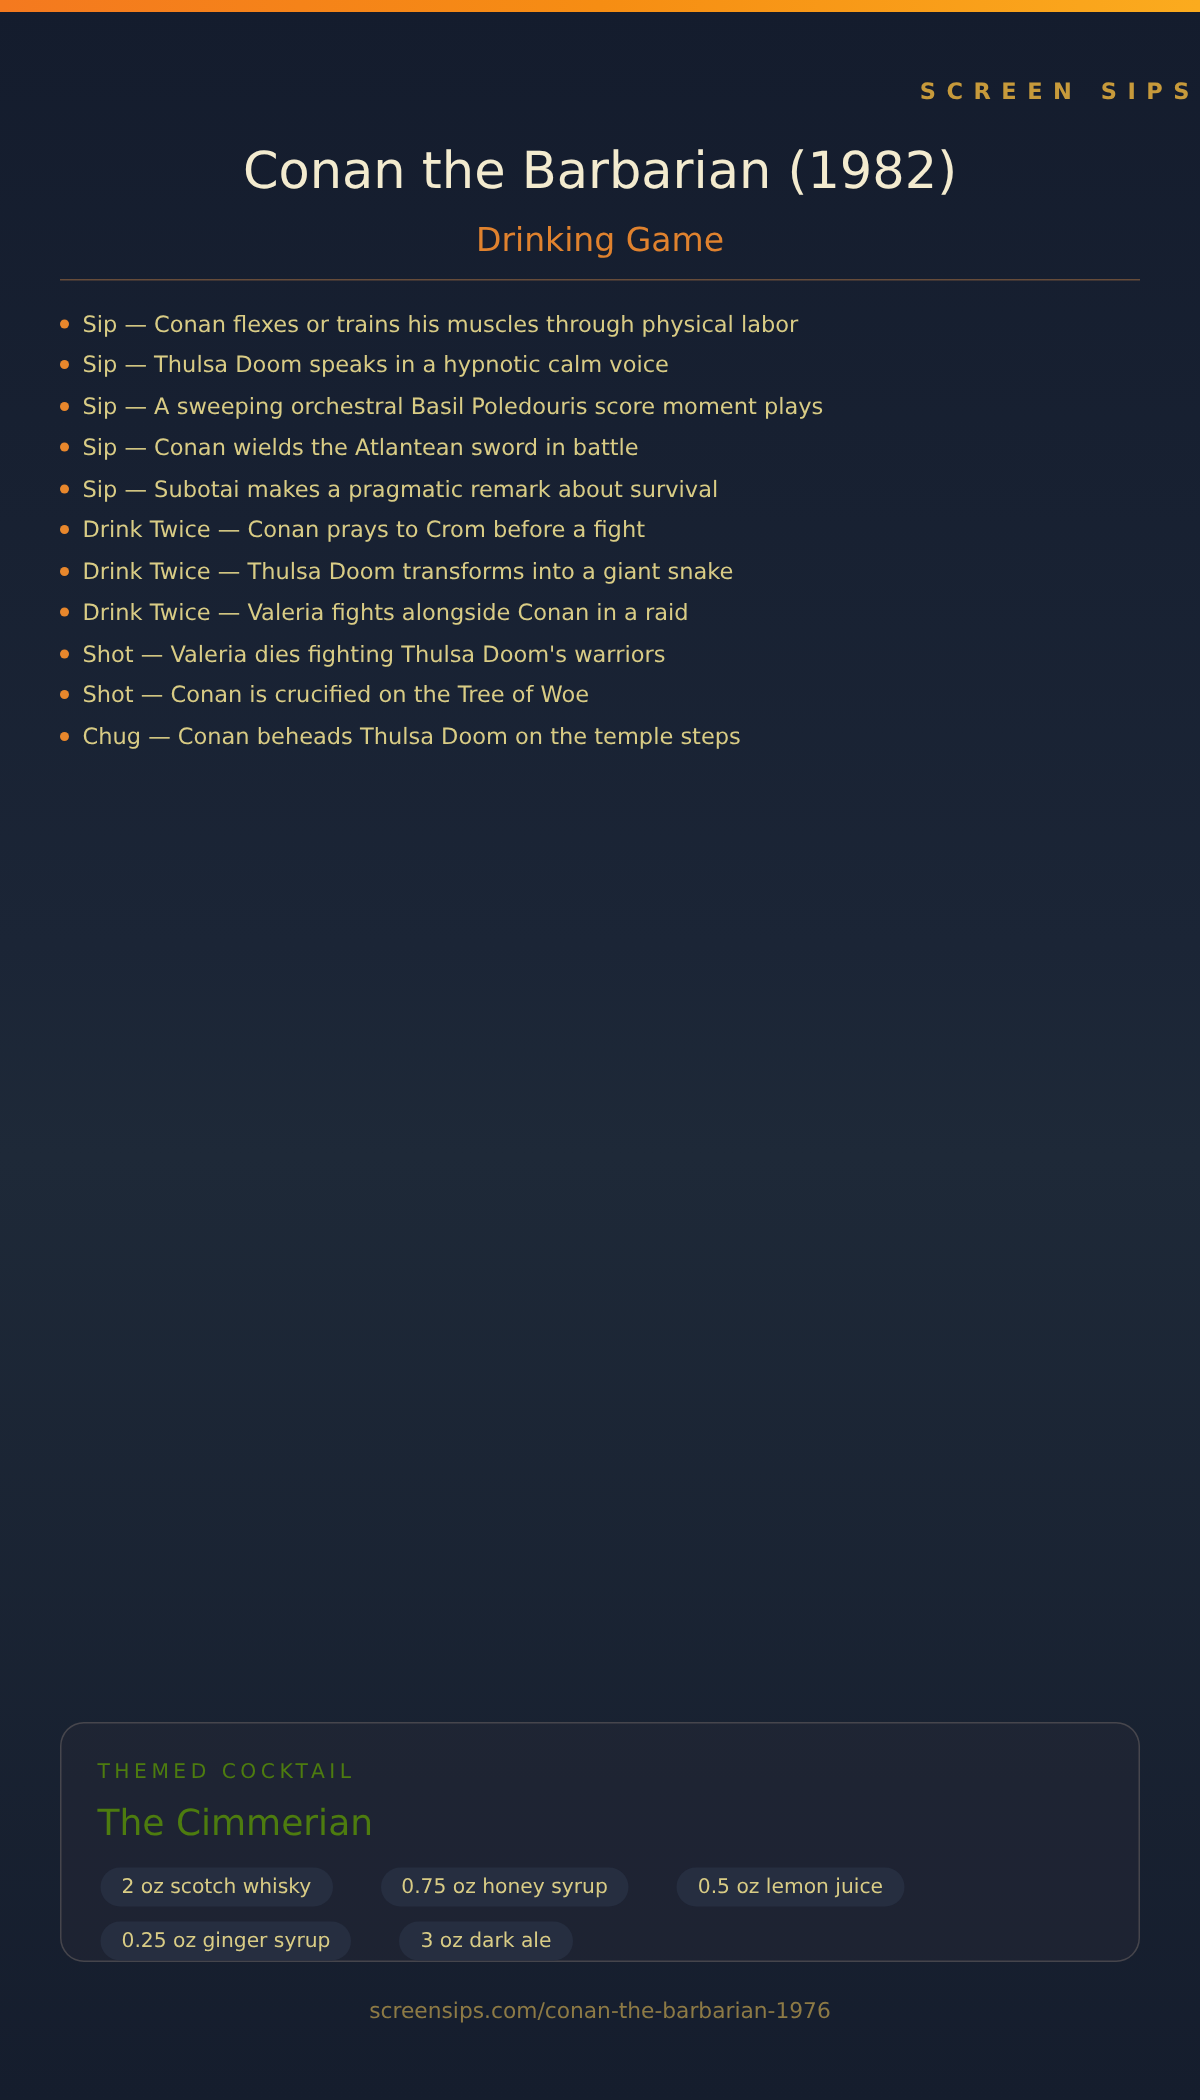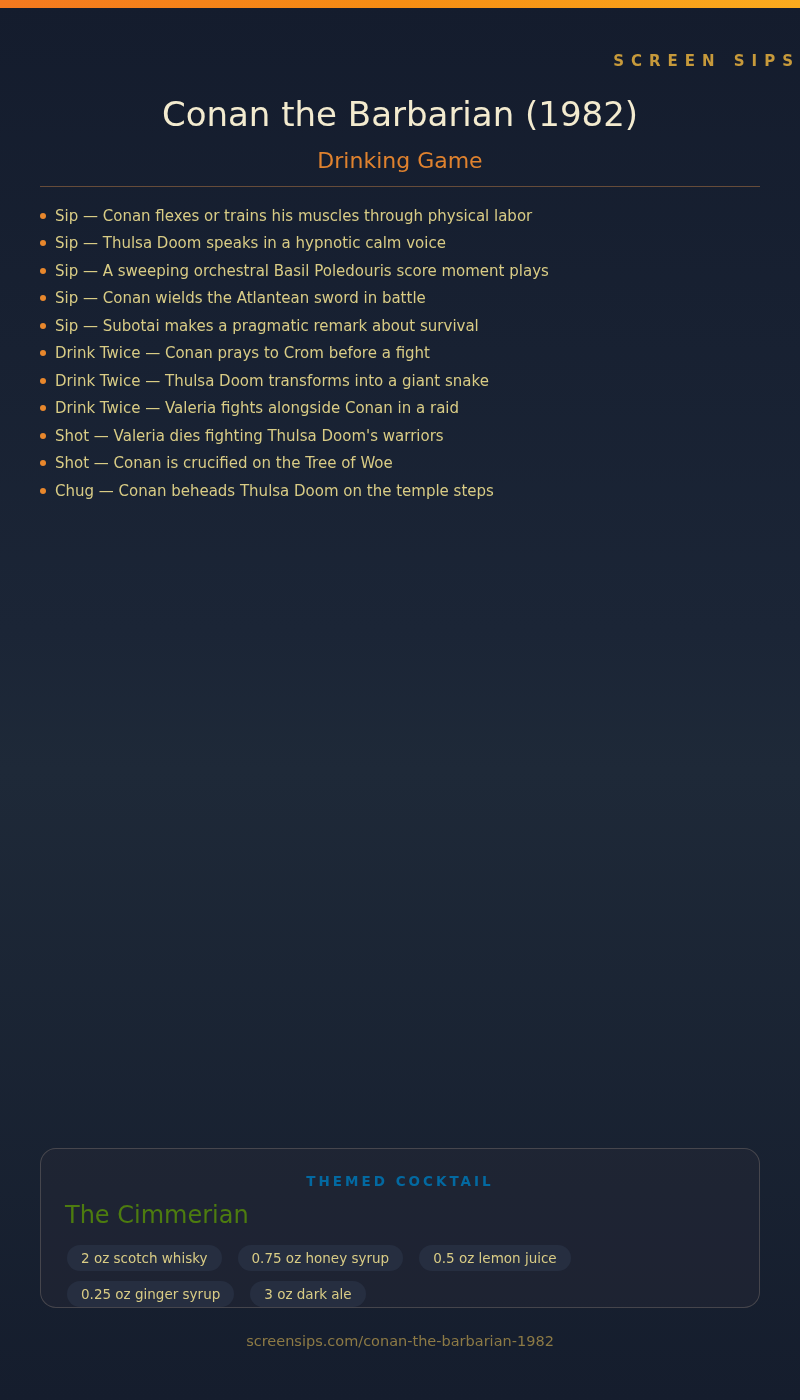--- a/index.html
+++ b/index.html
@@ -72,36 +72,35 @@
     position: absolute;
     top: 1148px; left: 40px;
     width: 720px; height: 160px;
     background: rgba(42, 44, 58, 0.35);
     border: 1px solid rgba(190, 170, 150, 0.25);
     border-radius: 16px;
     padding: 24px;
   }
   .cocktail-label {
     font-size: 13.5px;
-    font-weight: 700;
+    font-weight: 400;
     letter-spacing: 3px;
-    color: #0369a1;
-    text-align: center;
+    color: #4d7c0f;
   }
   .cocktail-name {
     margin-top: 12px;
     font-size: 24px;
     font-weight: 500;
     color: #4d7c0f;
   }
   .ingredient-chips {
     margin-top: 16px;
     display: flex;
     flex-wrap: wrap;
-    gap: 10px 16px;
+    gap: 10px 32px;
     padding-left: 2px;
   }
   .chip {
     display: inline-block;
     background: #262e40;
     border-radius: 999px;
     padding: 5px 14px;
     font-size: 13.5px;
     color: #d9cc85;
     white-space: nowrap;
@@ -179,13 +178,13 @@
   <div class="cocktail-name">The Cimmerian</div>
   <div class="ingredient-chips">
     <span class="chip">2 oz scotch whisky</span>
     <span class="chip">0.75 oz honey syrup</span>
     <span class="chip">0.5 oz lemon juice</span>
     <span class="chip">0.25 oz ginger syrup</span>
     <span class="chip">3 oz dark ale</span>
   </div>
 </div>
 
-<div class="footer-url">screensips.com/conan-the-barbarian-1982</div>
+<div class="footer-url">screensips.com/conan-the-barbarian-1976</div>
 
 </body></html>

